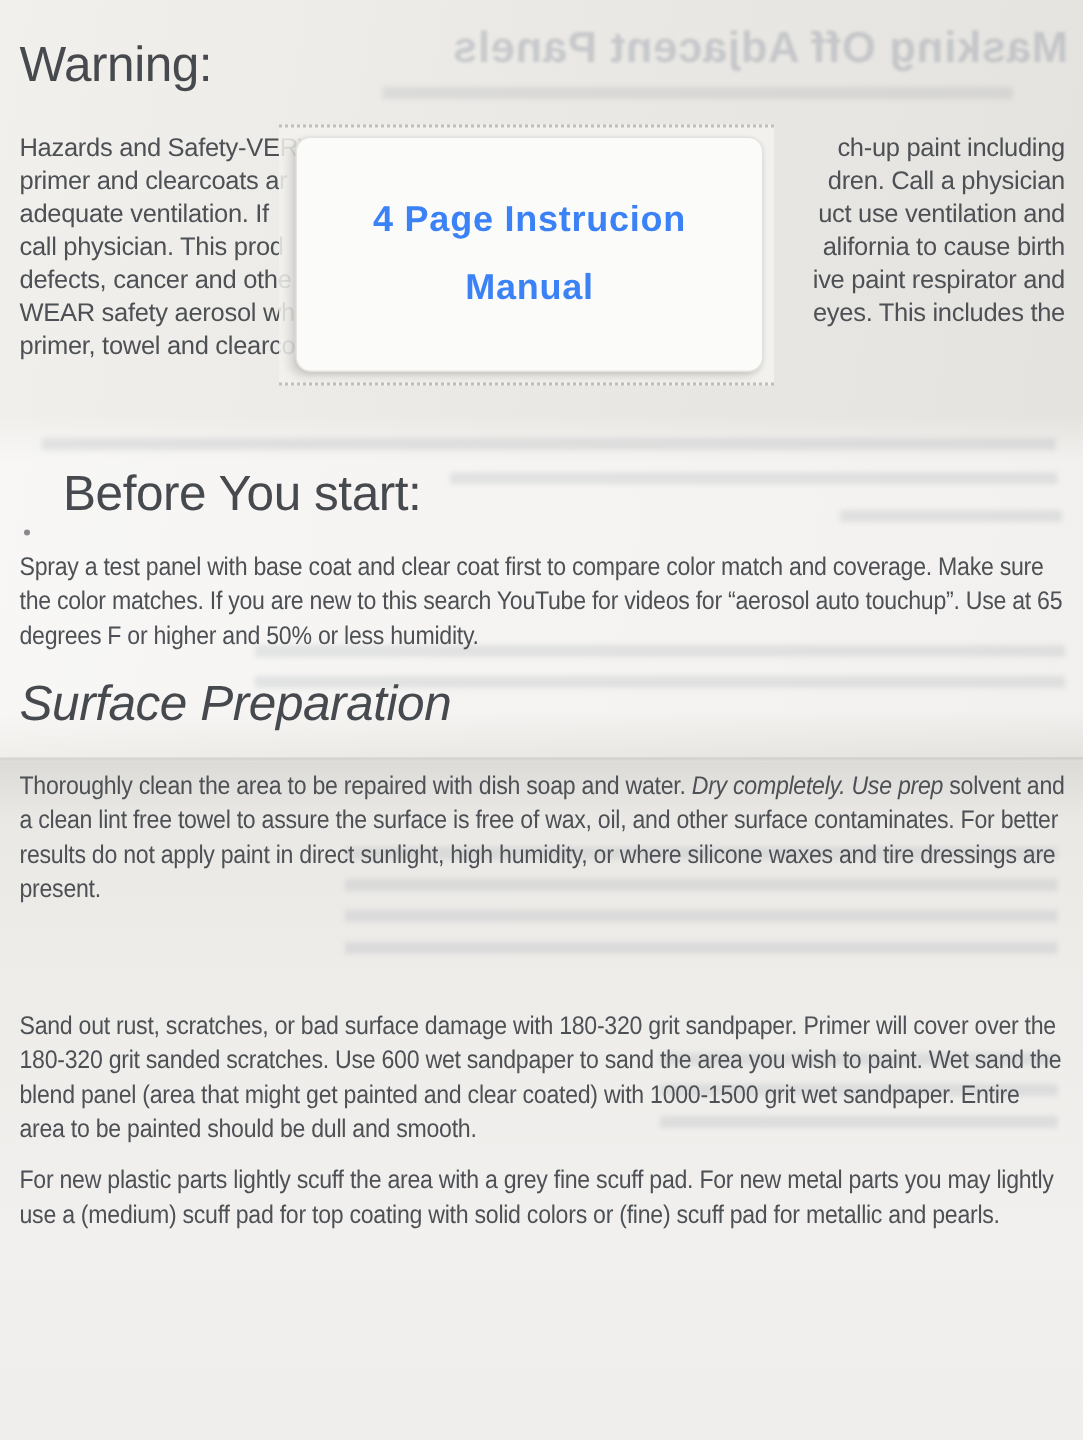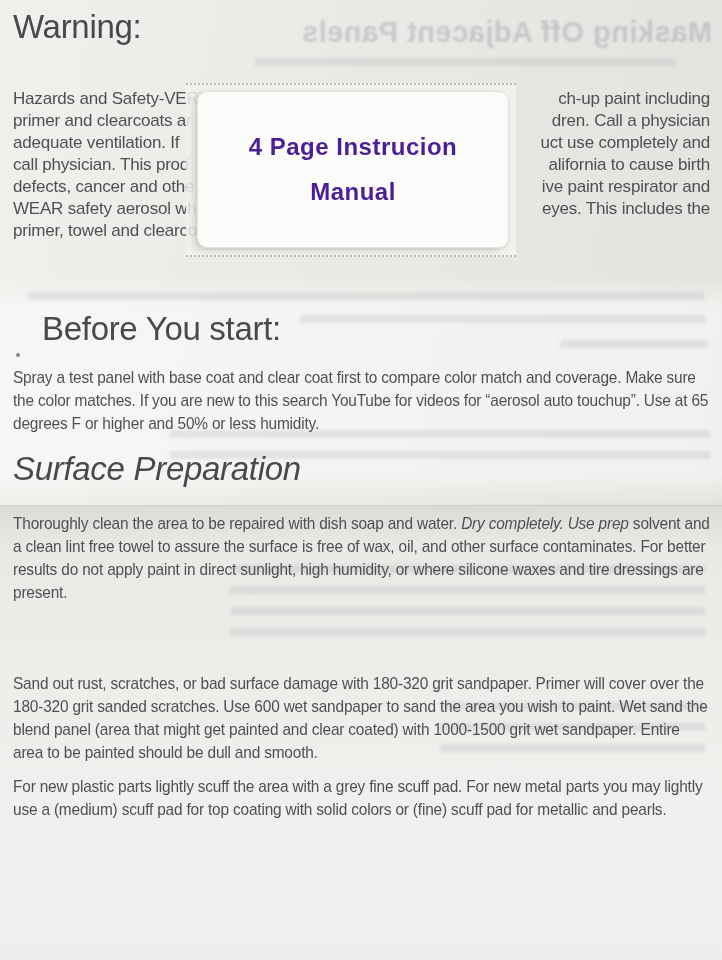--- a/index.html
+++ b/index.html
@@ -37,21 +37,21 @@
   .b2{left:28px;top:292px;width:676px;height:11px;}
   .b3{left:300px;top:315px;width:405px;height:11px;}
   .b4{left:560px;top:340px;width:148px;height:11px;}
   .b5{left:170px;top:430px;width:540px;height:33px;}
   .b6{left:230px;top:565px;width:475px;height:80px;}
   .b7{left:440px;top:702px;width:265px;height:58px;}
 
   
   .h1{position:absolute;left:13px;font-size:33px;font-weight:400;
     color:#46494d;letter-spacing:-.3px;white-space:nowrap;}
-  .h-warning{top:8px;}
+  .h-warning{top:24px;}
   .h-before{top:310px;margin-left:29px;}
   .h-surface{top:450px;font-style:italic;}
   .h-sanding{top:616px;}
 
   
   .para{position:absolute;left:13px;width:772px;
     transform:scaleX(.907);transform-origin:0 0;
     font-size:17px;line-height:23px;letter-spacing:-.2px;color:#4d5054;}
   .p-before{top:366px;}
   .p-surface{top:512px;}
@@ -68,21 +68,21 @@
   
   .label-backing{position:absolute;left:186px;top:83px;width:330px;height:170px;
     background:rgba(243,242,239,.85);
     border-top:2px dotted rgba(150,150,144,.55);
     border-bottom:2px dotted rgba(150,150,144,.55);}
   .label-sticker{position:absolute;left:197px;top:91px;width:310px;height:155px;
     background:#fbfbfa;border:1px solid #e4e3e0;border-radius:10px;
     box-shadow:-4px 3px 6px rgba(100,100,95,.20),0 1px 3px rgba(100,100,95,.12);
     display:flex;flex-direction:column;align-items:center;justify-content:center;
     gap:17px;}
-  .label-line{font-size:24px;font-weight:700;letter-spacing:.5px;color:#4c1d95;}
+  .label-line{font-size:24px;font-weight:700;letter-spacing:.5px;color:#3b82f6;}
 
   .stray-dot{position:absolute;left:16px;top:353px;width:4px;height:4px;
     border-radius:50%;background:#6b6e72;opacity:.8;}
 </style>
 </head>
 <body>
 
 <div class="page">
 
   <div class="sheet-top"></div>
@@ -106,21 +106,21 @@
     <div class="wrow">
       <span class="wl">Hazards and Safety-VERY</span>
       <span class="wr">ch-up paint including</span>
     </div>
     <div class="wrow">
       <span class="wl">primer and clearcoats ar</span>
       <span class="wr">dren. Call a physician</span>
     </div>
     <div class="wrow">
       <span class="wl">adequate ventilation. If</span>
-      <span class="wr">uct use completely and</span>
+      <span class="wr">uct use ventilation and</span>
     </div>
     <div class="wrow">
       <span class="wl">call physician. This prod</span>
       <span class="wr">alifornia to cause birth</span>
     </div>
     <div class="wrow">
       <span class="wl">defects, cancer and othe</span>
       <span class="wr">ive paint respirator and</span>
     </div>
     <div class="wrow">

